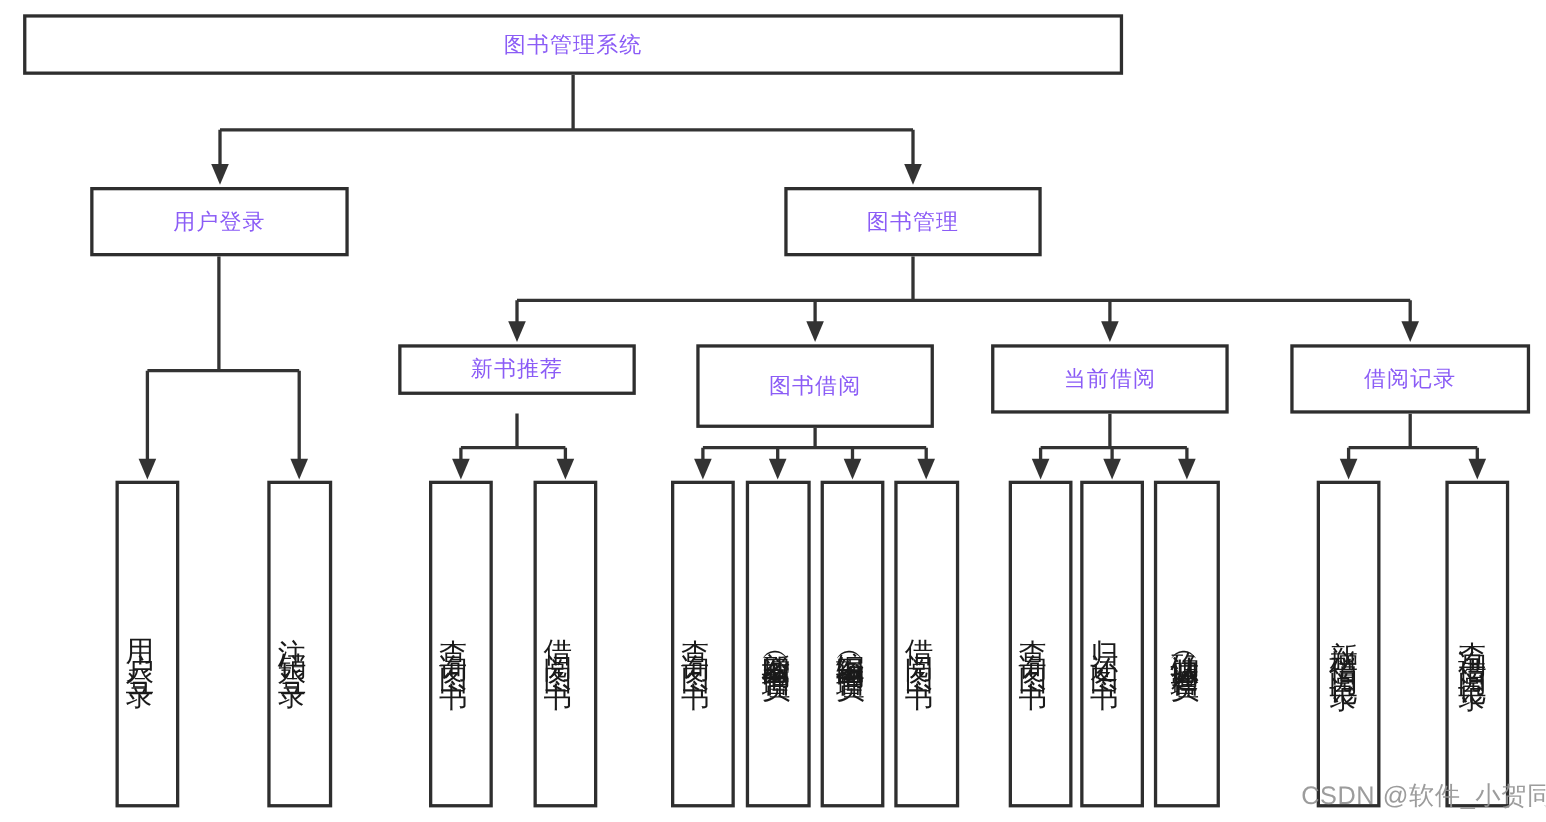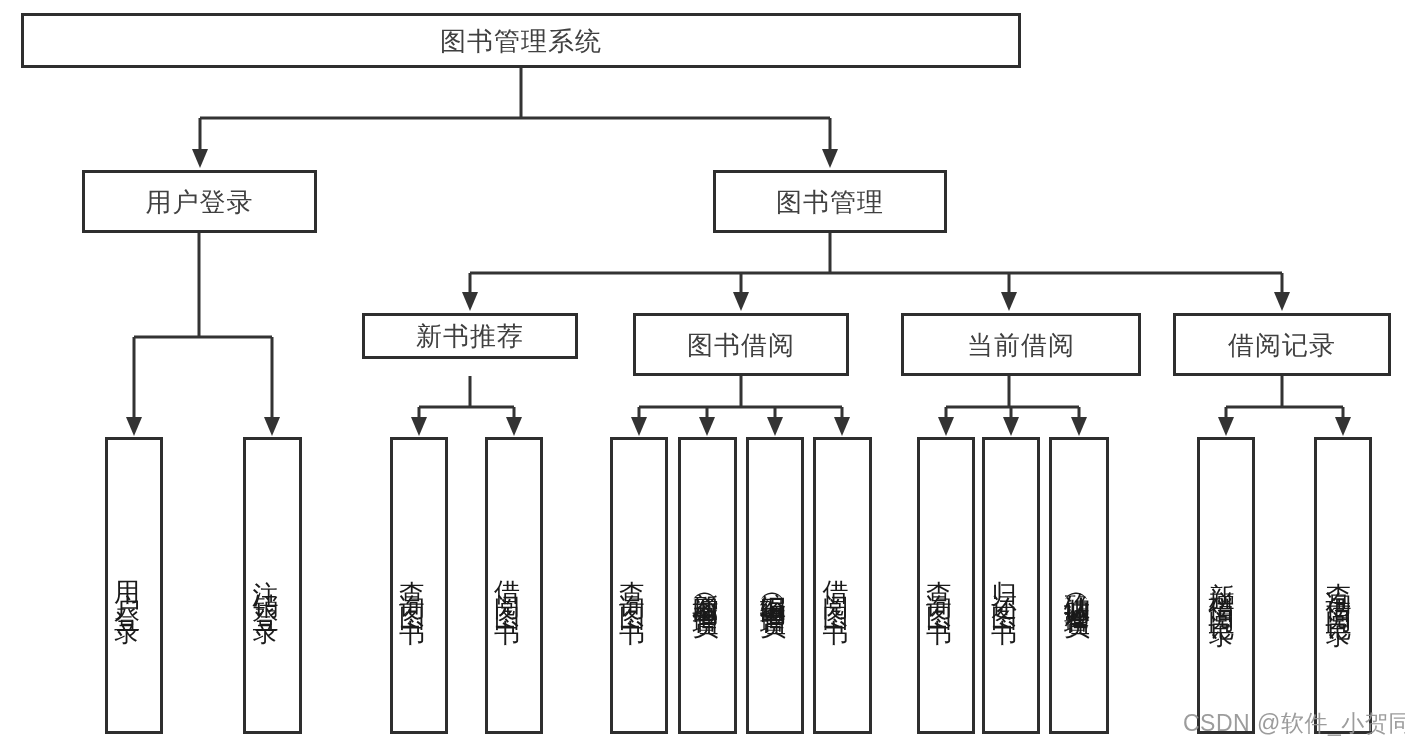--- a/index.html
+++ b/index.html
@@ -25,22 +25,22 @@
     position: absolute;
     box-sizing: border-box;
     border: 3px solid #2e2e2e;
     background: #ffffff;
     display: flex;
     align-items: center;
     justify-content: center;
     z-index: 2;
   }
   .hlbl {
-    font-size: 26px;
-    color: #404040;
+    font-size: 20px;
+    color: #8b5cf6;
     letter-spacing: 1px;
     white-space: nowrap;
     line-height: 1;
   }
   .vlbl {
     writing-mode: vertical-rl;
     text-orientation: mixed;
     font-size: 26px;
     color: #1a1a1a;
     line-height: 1;
@@ -112,24 +112,24 @@
   <div class="node" style="left:82px; top:170px; width:235px; height:63px;">
     <span class="hlbl">用户登录</span>
   </div>
   <div class="node" style="left:713px; top:170px; width:234px; height:63px;">
     <span class="hlbl">图书管理</span>
   </div>
 
   <div class="node" style="left:362px; top:313px; width:216px; height:46px;">
     <span class="hlbl">新书推荐</span>
   </div>
-  <div class="node" style="left:633px; top:313px; width:216px; height:63px;">
+  <div class="node" style="left:633px; top:313px; width:216px; height:76px;">
     <span class="hlbl">图书借阅</span>
   </div>
-  <div class="node" style="left:901px; top:313px; width:240px; height:63px;">
+  <div class="node" style="left:901px; top:313px; width:216px; height:63px;">
     <span class="hlbl">当前借阅</span>
   </div>
   <div class="node" style="left:1173px; top:313px; width:218px; height:63px;">
     <span class="hlbl">借阅记录</span>
   </div>
 
   <div class="node" style="left:105px; top:437px; width:58px; height:297px;">
     <span class="vlbl vs">用户登录</span>
   </div>
   <div class="node" style="left:243px; top:437px; width:59px; height:297px;">

